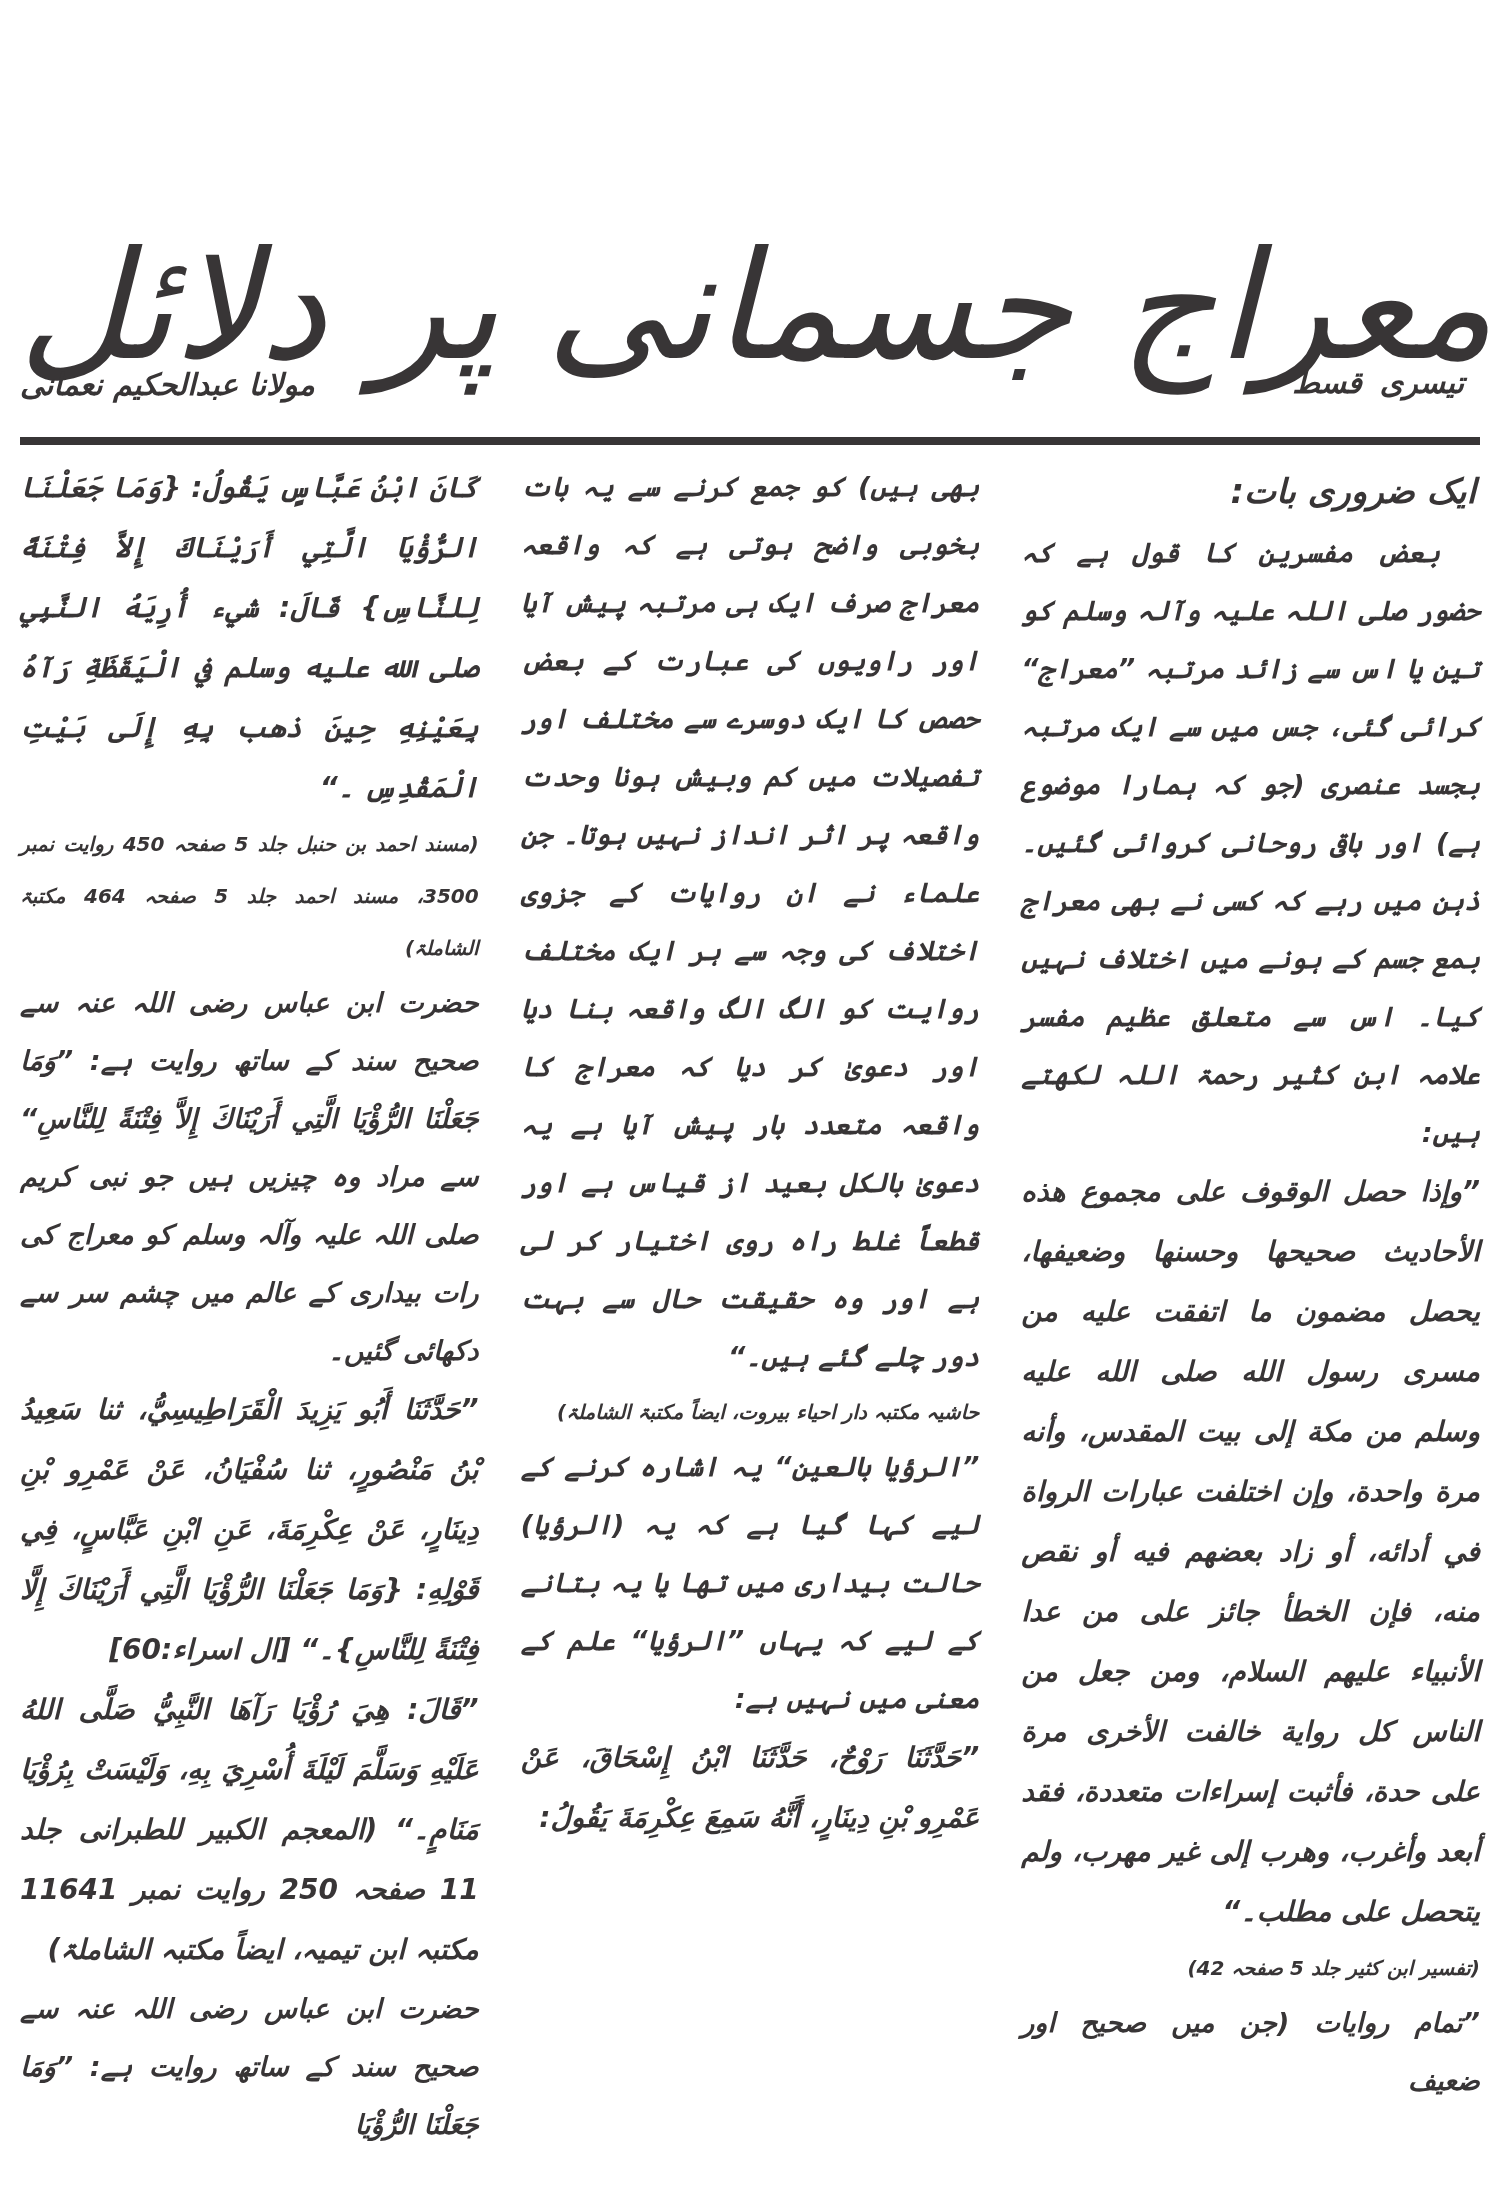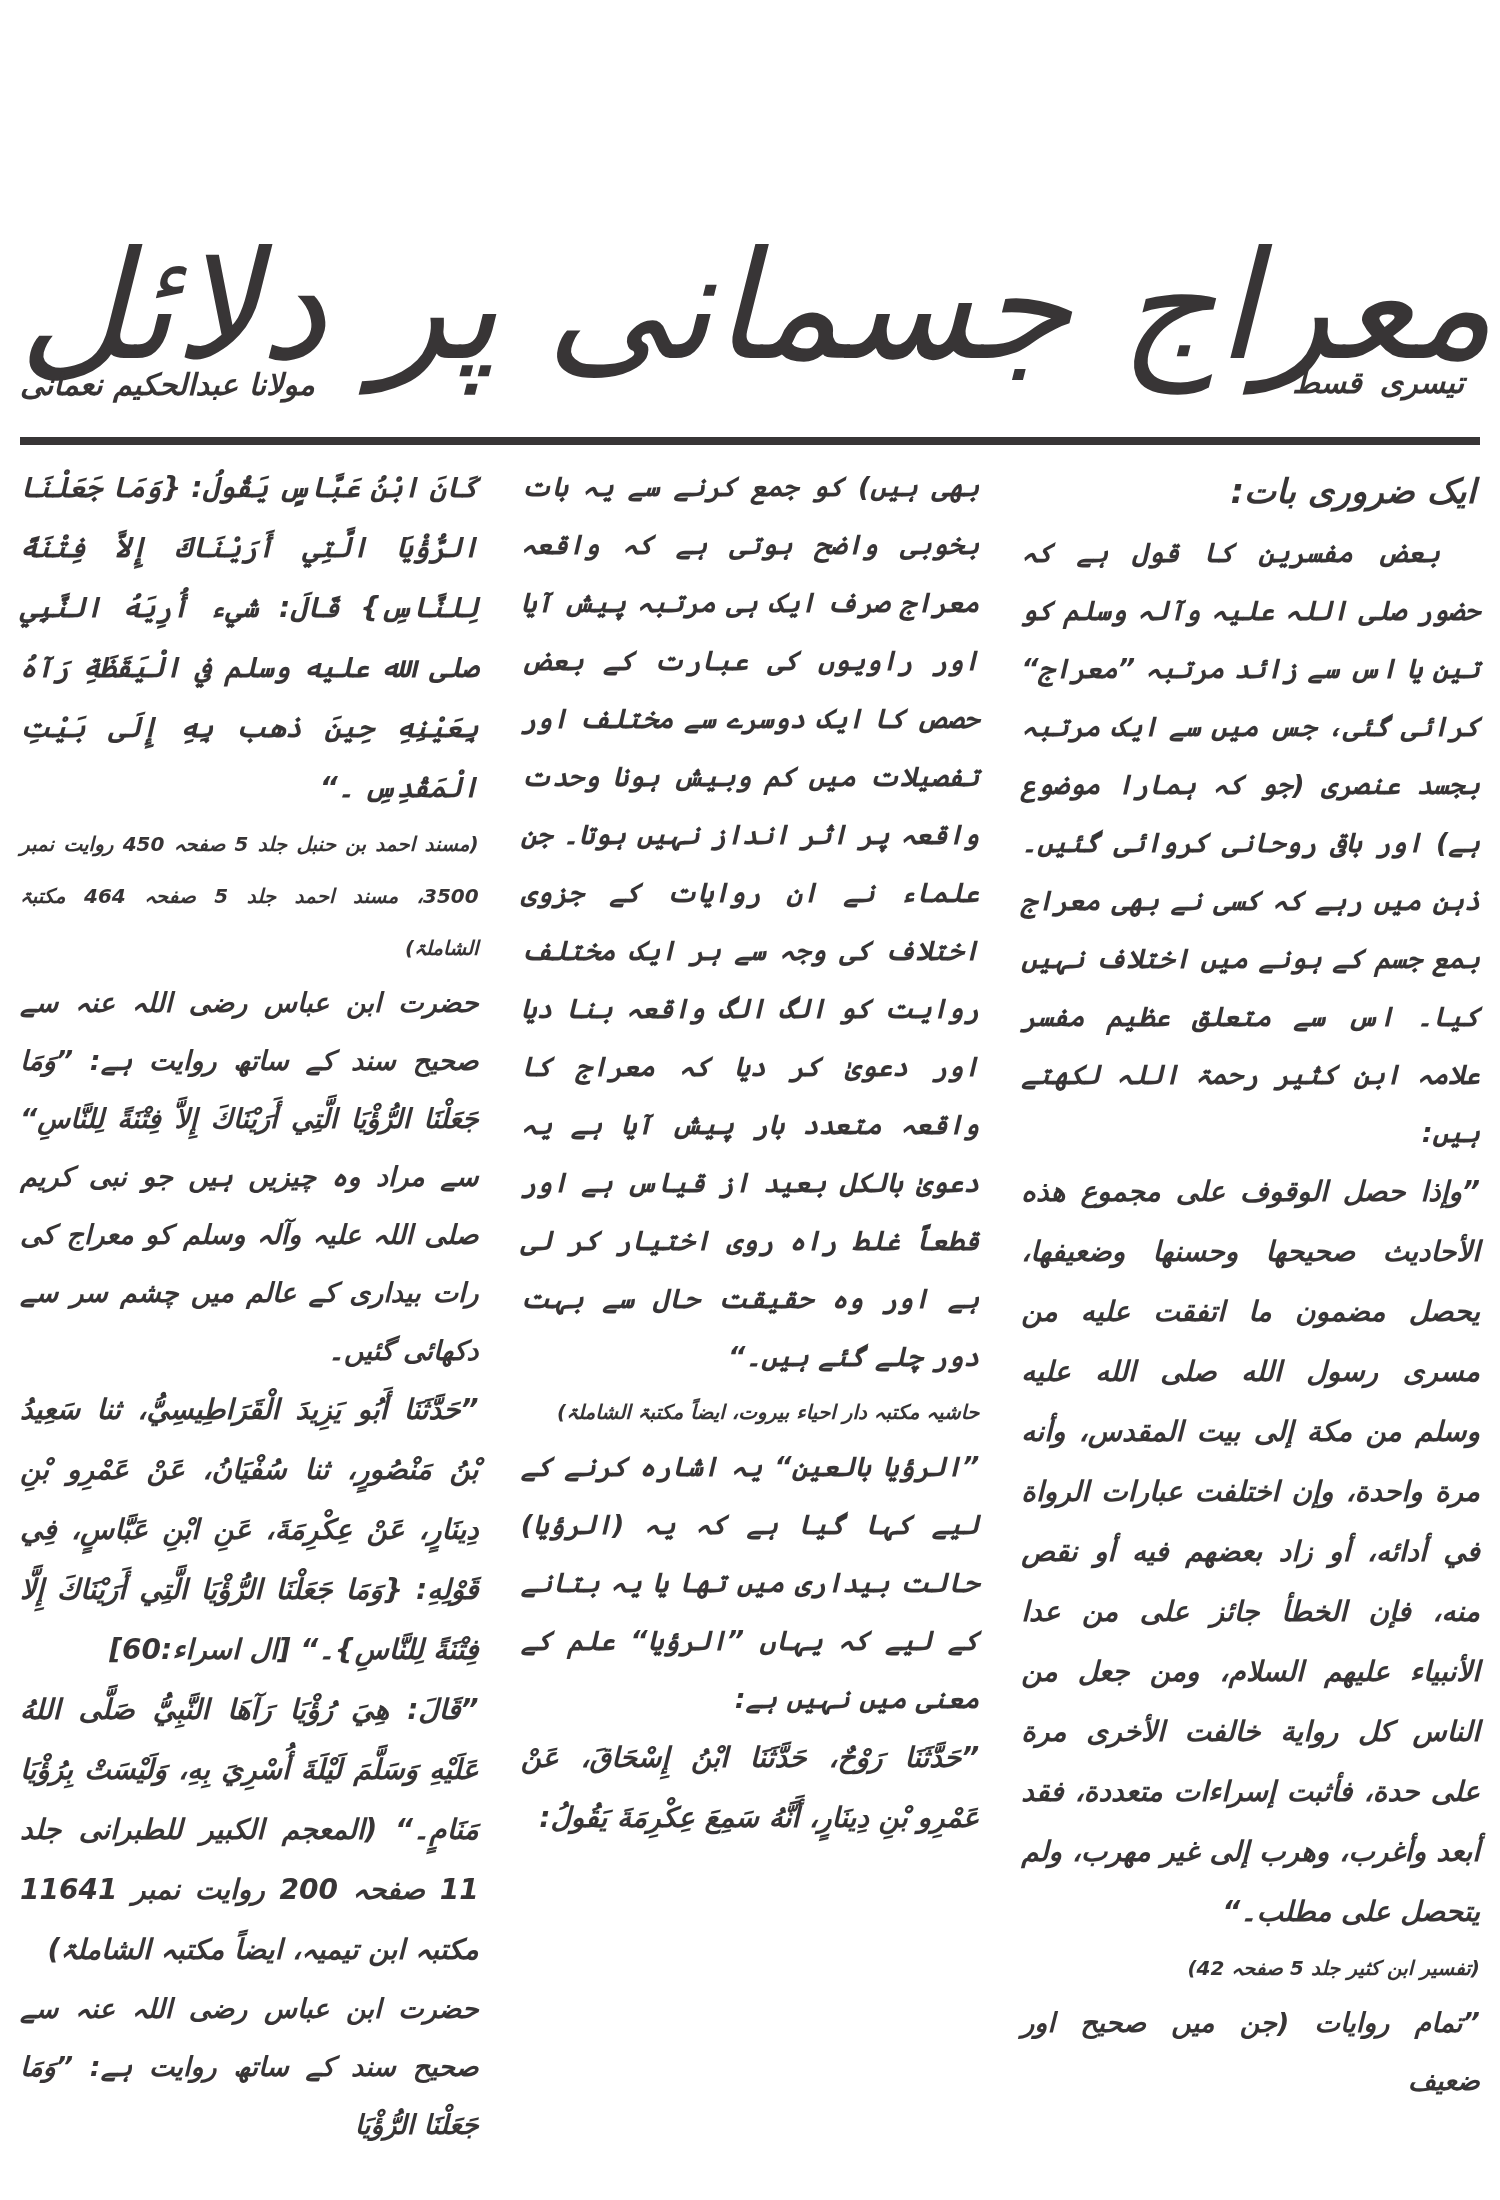--- a/index.html
+++ b/index.html
@@ -141,17 +141,17 @@
       <p class="para ref">حاشیہ مکتبہ دار احیاء بیروت، ایضاً مکتبۃ الشاملۃ)</p>
       <p class="para urdu">”الرؤیا بالعین“ یہ اشارہ کرنے کے لیے کہا گیا ہے کہ یہ (الرؤیا) حالت بیداری میں تھا یا یہ بتانے کے لیے کہ یہاں ”الرؤیا“ علم کے معنی میں نہیں ہے:</p>
       <p class="para arabic">”حَدَّثَنَا رَوْحٌ، حَدَّثَنَا ابْنُ إِسْحَاقَ، عَنْ عَمْرِو بْنِ دِينَارٍ، أَنَّهُ سَمِعَ عِكْرِمَةَ يَقُولُ:</p>
     </div>
 
     <div class="col">
       <p class="para arabic">كَانَ ابْنُ عَبَّاسٍ يَقُولُ: {وَمَا جَعَلْنَا الرُّؤْيَا الَّتِي أَرَيْنَاكَ إِلاَّ فِتْنَةً لِلنَّاسِ} قَالَ: شيء أُرِيَهُ النَّبِي صلى الله عليه وسلم في الْيَقَظَةِ رَآهُ بِعَيْنِهِ حِينَ ذهب بِهِ إِلَى بَيْتِ الْمَقْدِسِ ۔“</p>
       <p class="para ref">(مسند احمد بن حنبل جلد 5 صفحہ 450 روایت نمبر 3500، مسند احمد جلد 5 صفحہ 464 مکتبۃ الشاملۃ)</p>
       <p class="para urdu">حضرت ابن عباس رضی اللہ عنہ سے صحیح سند کے ساتھ روایت ہے: ”وَمَا جَعَلْنَا الرُّؤْيَا الَّتِي أَرَيْنَاكَ إِلاَّ فِتْنَةً لِلنَّاسِ“ سے مراد وہ چیزیں ہیں جو نبی کریم صلی اللہ علیہ وآلہ وسلم کو معراج کی رات بیداری کے عالم میں چشم سر سے دکھائی گئیں۔</p>
       <p class="para arabic">”حَدَّثَنَا أَبُو يَزِيدَ الْقَرَاطِيسِيُّ، ثنا سَعِيدُ بْنُ مَنْصُورٍ، ثنا سُفْيَانُ، عَنْ عَمْرِو بْنِ دِينَارٍ، عَنْ عِكْرِمَةَ، عَنِ ابْنِ عَبَّاسٍ، فِي قَوْلِهِ: {وَمَا جَعَلْنَا الرُّؤْيَا الَّتِي أَرَيْنَاكَ إِلَّا فِتْنَةً لِلنَّاسِ}۔“ [ال اسراء:60]</p>
-      <p class="para arabic">”قَالَ: هِيَ رُؤْيَا رَآهَا النَّبِيُّ صَلَّى اللهُ عَلَيْهِ وَسَلَّمَ لَيْلَةَ أُسْرِيَ بِهِ، وَلَيْسَتْ بِرُؤْيَا مَنَامٍ۔“ (المعجم الکبیر للطبرانی جلد 11 صفحہ 200 روایت نمبر 11641 مکتبہ ابن تیمیہ، ایضاً مکتبہ الشاملۃ)</p>
+      <p class="para arabic">”قَالَ: هِيَ رُؤْيَا رَآهَا النَّبِيُّ صَلَّى اللهُ عَلَيْهِ وَسَلَّمَ لَيْلَةَ أُسْرِيَ بِهِ، وَلَيْسَتْ بِرُؤْيَا مَنَامٍ۔“ (المعجم الکبیر للطبرانی جلد 11 صفحہ 250 روایت نمبر 11641 مکتبہ ابن تیمیہ، ایضاً مکتبہ الشاملۃ)</p>
       <p class="para urdu">حضرت ابن عباس رضی اللہ عنہ سے صحیح سند کے ساتھ روایت ہے: ”وَمَا جَعَلْنَا الرُّؤْيَا</p>
     </div>
   </div>
 </div>
 
 </body></html>

